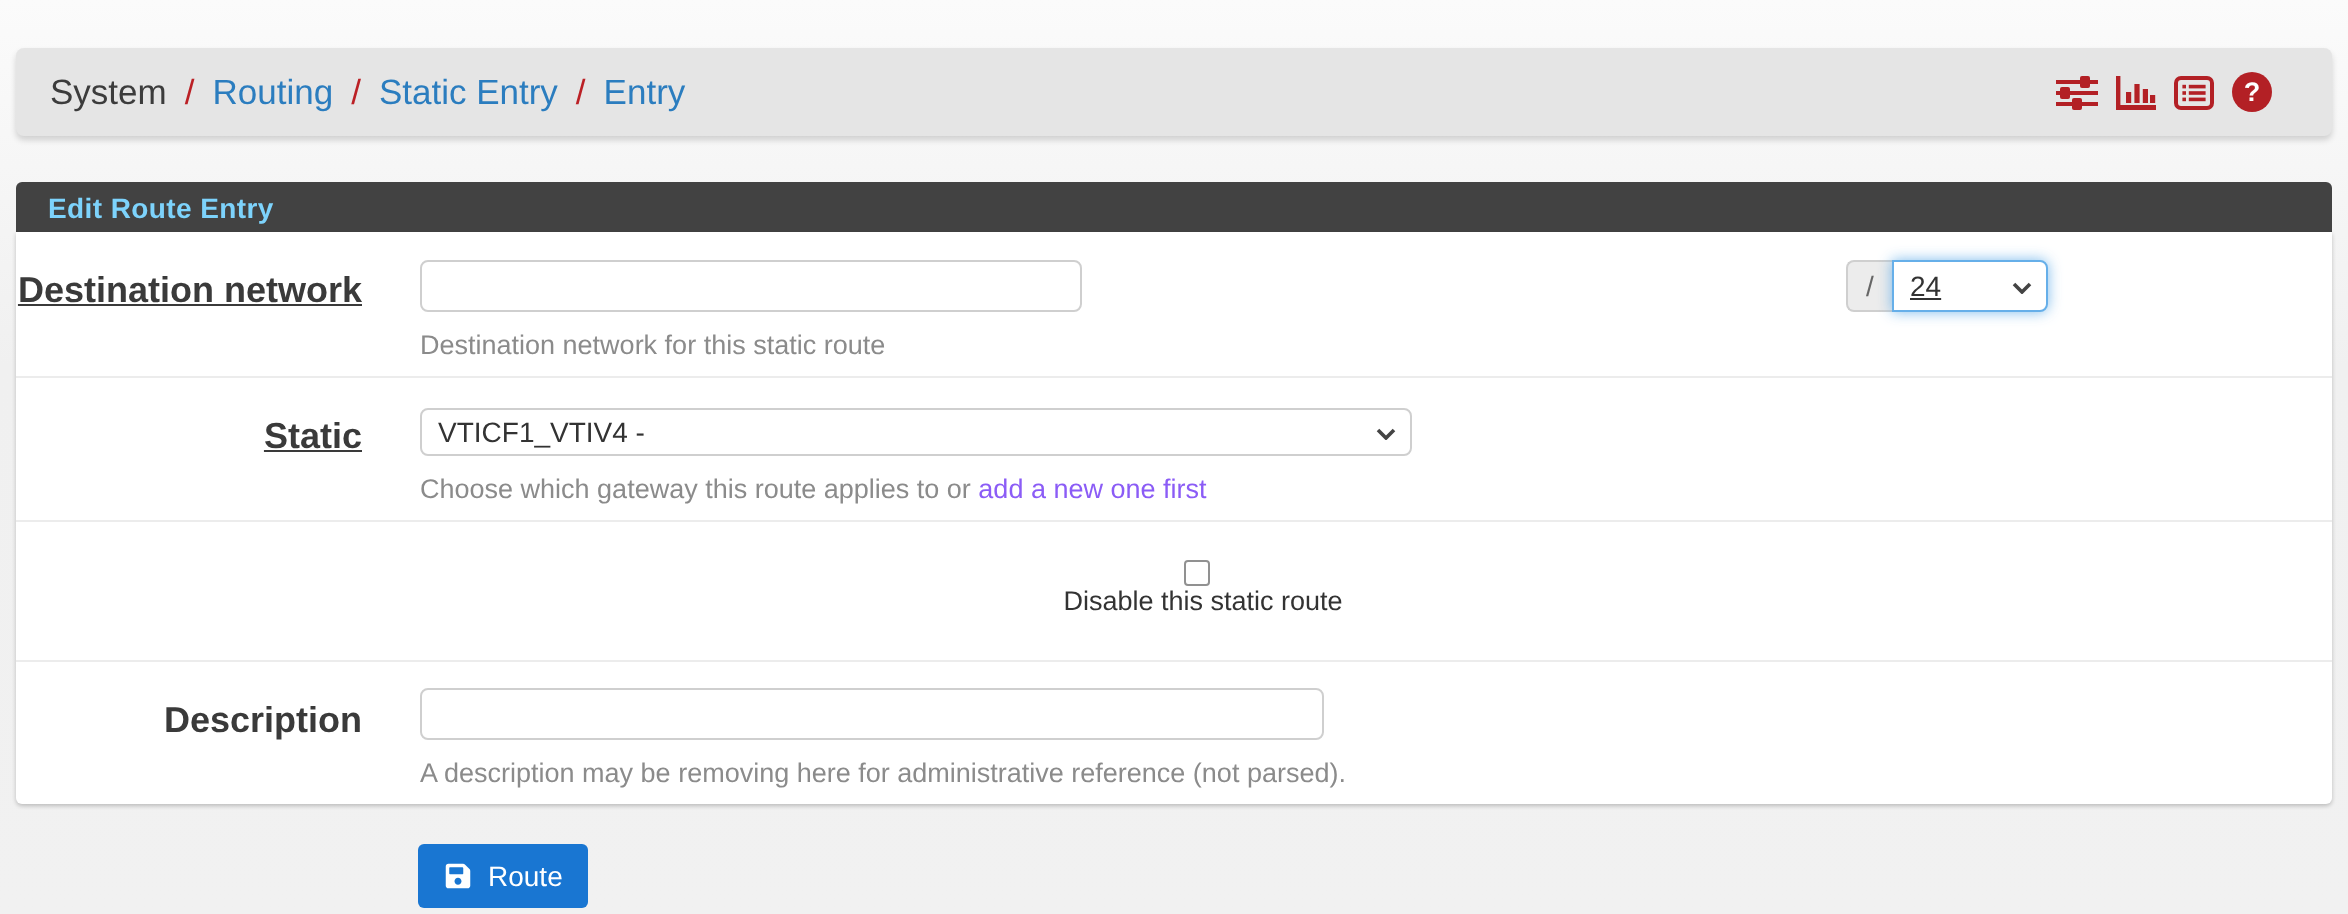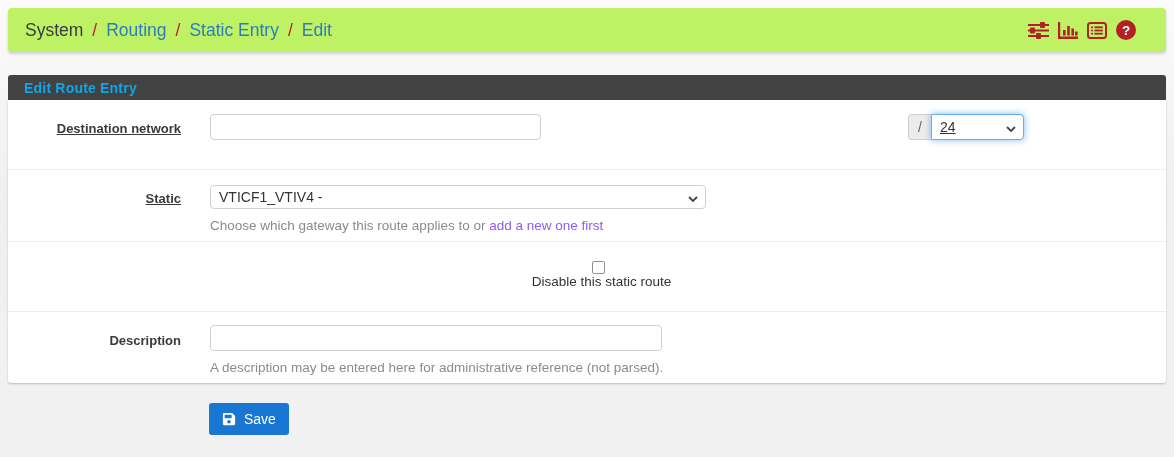--- a/index.html
+++ b/index.html
@@ -6,47 +6,47 @@
   html,body { margin:0; padding:0; }
   body {
     width:1174px; height:457px; overflow:hidden;
     background:linear-gradient(180deg,#fbfbfb 0%,#f0f0f0 40%,#f1f1f1 100%);
     font-family:"Liberation Sans", sans-serif;
     color:#333;
   }
 
   
   .topbar {
-    margin:8px 8px 0 8px; height:44px; border-radius:4px;
-    background:#bef264; box-shadow:0 2px 3px rgba(0,0,0,.16);
+    margin:24px 8px 0 8px; height:44px; border-radius:4px;
+    background:#e5e5e5; box-shadow:0 2px 3px rgba(0,0,0,.16);
     display:flex; align-items:center; padding:0 30px 0 17px;
   }
   .crumbs { display:flex; align-items:baseline; font-size:17.5px; color:#3c3c3c; }
   .crumb-sep { color:#bb2025; margin:0 9px; }
   .crumb-link { color:#2b7dbf; text-decoration:none; cursor:pointer; }
   .topbar-icons { margin-left:auto; display:flex; align-items:center; gap:9px; }
   .tb-icon { display:inline-flex; align-items:center; justify-content:center; cursor:pointer; }
   .tb-icon svg { display:block; }
 
   
   .panel { margin:23px 8px 0 8px; }
   .panel-heading {
     height:25px; background:#424242; border-radius:3px 3px 0 0;
-    color:#0ea5e9; font-size:14px; font-weight:bold; letter-spacing:.2px;
+    color:#7dd3fc; font-size:14px; font-weight:bold; letter-spacing:.2px;
     display:flex; align-items:center; padding:0 16px;
   }
   .panel-body {
     background:#fff; border-radius:0 0 3px 3px;
     box-shadow:0 1px 2px rgba(0,0,0,.22);
   }
 
   .form-row { display:flex; border-bottom:1px solid #ececec; padding:14px 0 8px 0; min-height:70px; }
   .form-row:last-child { border-bottom:0; min-height:68px;justify-content:flex-end; }
   .col-label { width:173px; flex:none; text-align:right; padding-top:5px; }
-  .col-label span { font-size:13px; font-weight:bold; color:#3a3a3a; }
+  .col-label span { font-size:18px; font-weight:bold; color:#3a3a3a; }
   .col-label .underlined { text-decoration:underline; }
   .col-control { flex:1; margin-left:29px; }
 
   .help { margin-top:9px; font-size:13.5px; color:#8b8b8b; }
   .help a { color:#8b5cf6; text-decoration:none; cursor:pointer; }
 
   input.text {
     height:26px; border:1px solid #cfcfcf; border-radius:4px;
     padding:0 8px; font-size:14px; color:#333; background:#fff; outline:none;
   }
@@ -61,21 +61,21 @@
     display:flex; align-items:center; justify-content:center;
   }
   .select-wrap { position:relative; display:inline-block; }
   select {
     appearance:none; -webkit-appearance:none; -moz-appearance:none;
     border:1px solid #cfcfcf; border-radius:4px; background:#fff;
     font-size:14px; color:#333; padding:0 24px 0 8px; outline:none;
     font-family:"Liberation Sans", sans-serif;
   }
   .mask-select {
-    width:93px; height:26px; border-radius:0 4px 4px 0;
+    width:78px; height:26px; border-radius:0 4px 4px 0;
     border-color:#66afe9; box-shadow:0 0 7px rgba(102,175,233,.85);text-decoration:underline;
   }
   .gw-select { width:496px; height:24px; margin-top:1px; }
   .chev {
     position:absolute; right:8px; top:50%; transform:translateY(-50%);
     pointer-events:none; color:#444;
   }
 
   .check-line { display:flex; align-items:center; padding-top:5px; font-size:13.5px; color:#333;flex-direction:column; }
   input[type="checkbox"] {
@@ -96,21 +96,21 @@
 <body>
 
 <div class="topbar">
   <div class="crumbs">
     <span>System</span>
     <span class="crumb-sep">/</span>
     <a class="crumb-link">Routing</a>
     <span class="crumb-sep">/</span>
     <a class="crumb-link">Static Entry</a>
     <span class="crumb-sep">/</span>
-    <a class="crumb-link">Edit</a>
+    <a class="crumb-link">Entry</a>
   </div>
   <div class="topbar-icons">
     <span class="tb-icon">
       <svg width="21" height="17" viewBox="0 0 21 17" fill="#b32025">
         <rect x="0" y="2" width="21" height="2"></rect>
           <rect x="12" y="0" width="5" height="6" rx="1"></rect>
         <rect x="0" y="7.5" width="21" height="2"></rect>
           <rect x="2" y="5.5" width="5" height="6" rx="1"></rect>
         <rect x="0" y="13" width="21" height="2"></rect>
           <rect x="8" y="11" width="5" height="6" rx="1"></rect>
@@ -164,20 +164,21 @@
                 <option>24</option>
               </select>
               <span class="chev">
                 <svg width="10" height="6" viewBox="0 0 10 6" fill="none" stroke="#444" stroke-width="1.8">
                   <path d="M1 1 L5 5 L9 1"></path>
                 </svg>
               </span>
             </span>
           </div>
         </div>
+        <div class="help">Destination network for this static route</div>
       </div>
     </div>
 
     <div class="form-row">
       <div class="col-label">
         <span class="underlined">Static</span>
       </div>
       <div class="col-control">
         <span class="select-wrap">
           <select class="gw-select">
@@ -204,29 +205,29 @@
         </label>
       </div>
     </div>
 
     <div class="form-row">
       <div class="col-label">
         <span>Description</span>
       </div>
       <div class="col-control">
         <input type="text" class="text wide" style="margin-top: -1px;" value="">
-        <div class="help">A description may be entered here for administrative reference (not parsed).</div>
+        <div class="help">A description may be removing here for administrative reference (not parsed).</div>
       </div>
     </div>
 
   </div>
 </div>
 
 <div class="save-row">
   <button class="btn-save">
     <span>
       <svg width="14" height="14" viewBox="0 0 448 512" fill="#ffffff">
         <path d="M433.941 129.941l-83.882-83.882A48 48 0 0 0 316.118 32H48C21.49 32 0 53.49 0 80v352c0 26.51 21.49 48 48 48h352c26.51 0 48-21.49 48-48V163.882a48 48 0 0 0-14.059-33.941zM224 416c-35.346 0-64-28.654-64-64 0-35.346 28.654-64 64-64s64 28.654 64 64-28.654 64-64 64zm96-304.52V212c0 6.627-5.373 12-12 12H76c-6.627 0-12-5.373-12-12V108c0-6.627 5.373-12 12-12h228.52c3.183 0 6.235 1.264 8.485 3.515l3.48 3.48A11.996 11.996 0 0 1 320 111.48z"></path>
       </svg>
     </span>
-    <span>Save</span>
+    <span>Route</span>
   </button>
 </div>
 
 </body></html>

